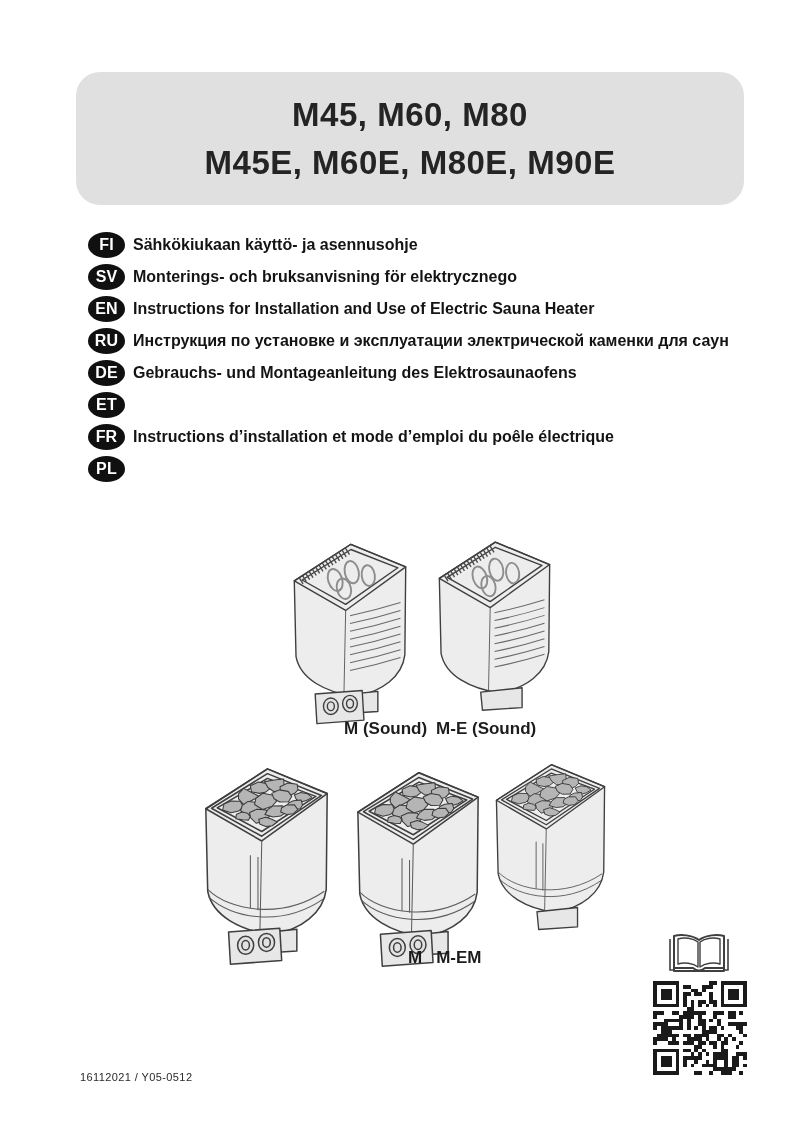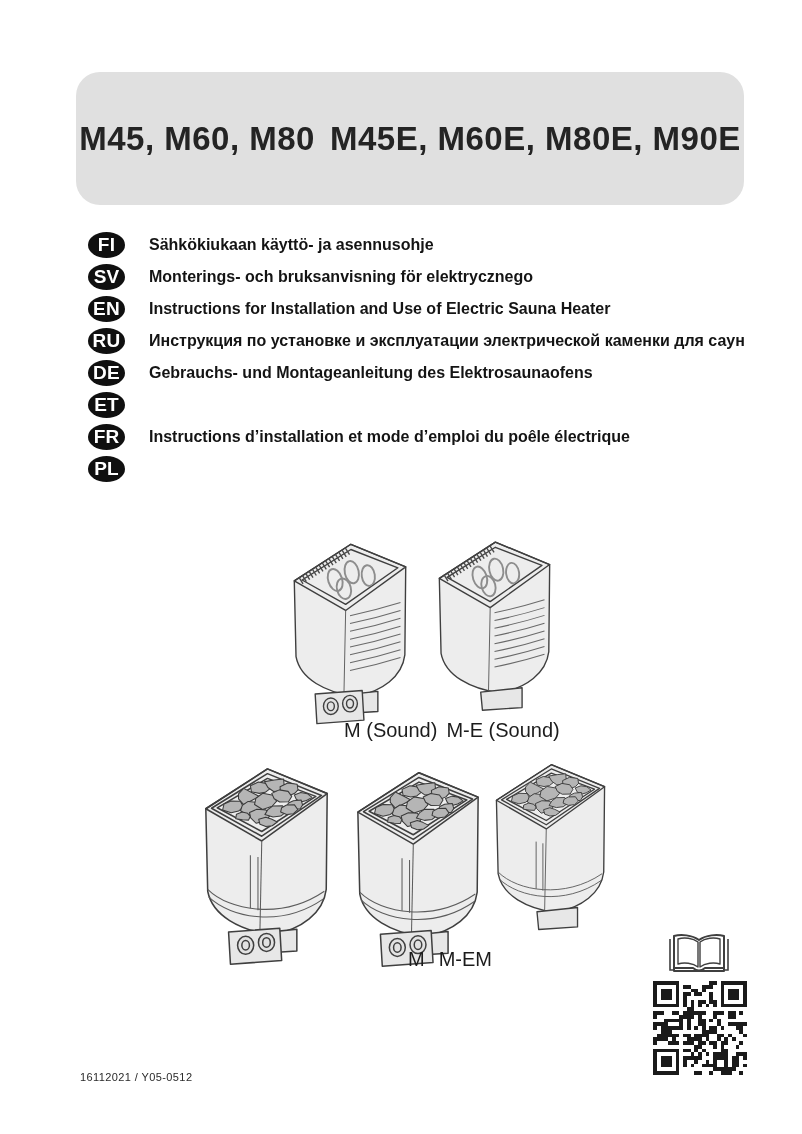--- a/index.html
+++ b/index.html
@@ -8,46 +8,46 @@
     width:802px;height:1134px;
     background:#ffffff;
     font-family:"Liberation Sans","DejaVu Sans",sans-serif;
     color:#1a1a1a;
     overflow:hidden;
   }
   
   .title-box{
     position:absolute;left:76px;top:72px;width:668px;height:133px;
     background:#e0e0e0;border-radius:24px;
-    display:flex;flex-direction:row;align-items:center;justify-content:center;
+    display:flex;flex-direction:column;align-items:center;justify-content:center;
     gap:15px;
   }
   .title-line{
     font-size:33px;font-weight:800;color:#242424;letter-spacing:0.5px;
     line-height:1;
   }
   
   .lang-list{position:absolute;left:88px;top:232px;width:660px;}
   .lang-row{
     display:flex;align-items:center;height:26px;margin-bottom:6px;
   }
   .lang-badge{
     width:37px;height:26px;min-width:37px;border-radius:50%;
     background:#101010;color:#ffffff;
     display:flex;align-items:center;justify-content:center;
-    font-size:19px;font-weight:800;letter-spacing:0.2px;
+    font-size:16px;font-weight:800;letter-spacing:0.2px;
   }
   .lang-title{
-    margin-left:24px;font-size:16px;font-weight:700;color:#141414;
+    margin-left:8px;font-size:16px;font-weight:700;color:#141414;
     white-space:nowrap;
   }
   
   .heater{position:absolute;}
   .fig-label{
-    position:absolute;font-size:20px;font-weight:400;color:#1c1c1c;
+    position:absolute;font-size:17px;font-weight:700;color:#1c1c1c;
     white-space:nowrap;
   }
   .fig-label .gap{display:inline-block;width:9px;}
   .fig-label .gap-wide{display:inline-block;width:14px;}
   
   .ln{stroke:#3f3f3f;stroke-width:1.6;stroke-linejoin:round;stroke-linecap:round;fill:none;}
   .lfill{fill:#ededed;}
   .lfill2{fill:#e7e7e7;}
   .lfill3{fill:#e2e2e2;}
   .thin{stroke:#5c5c5c;stroke-width:1.1;fill:none;}

